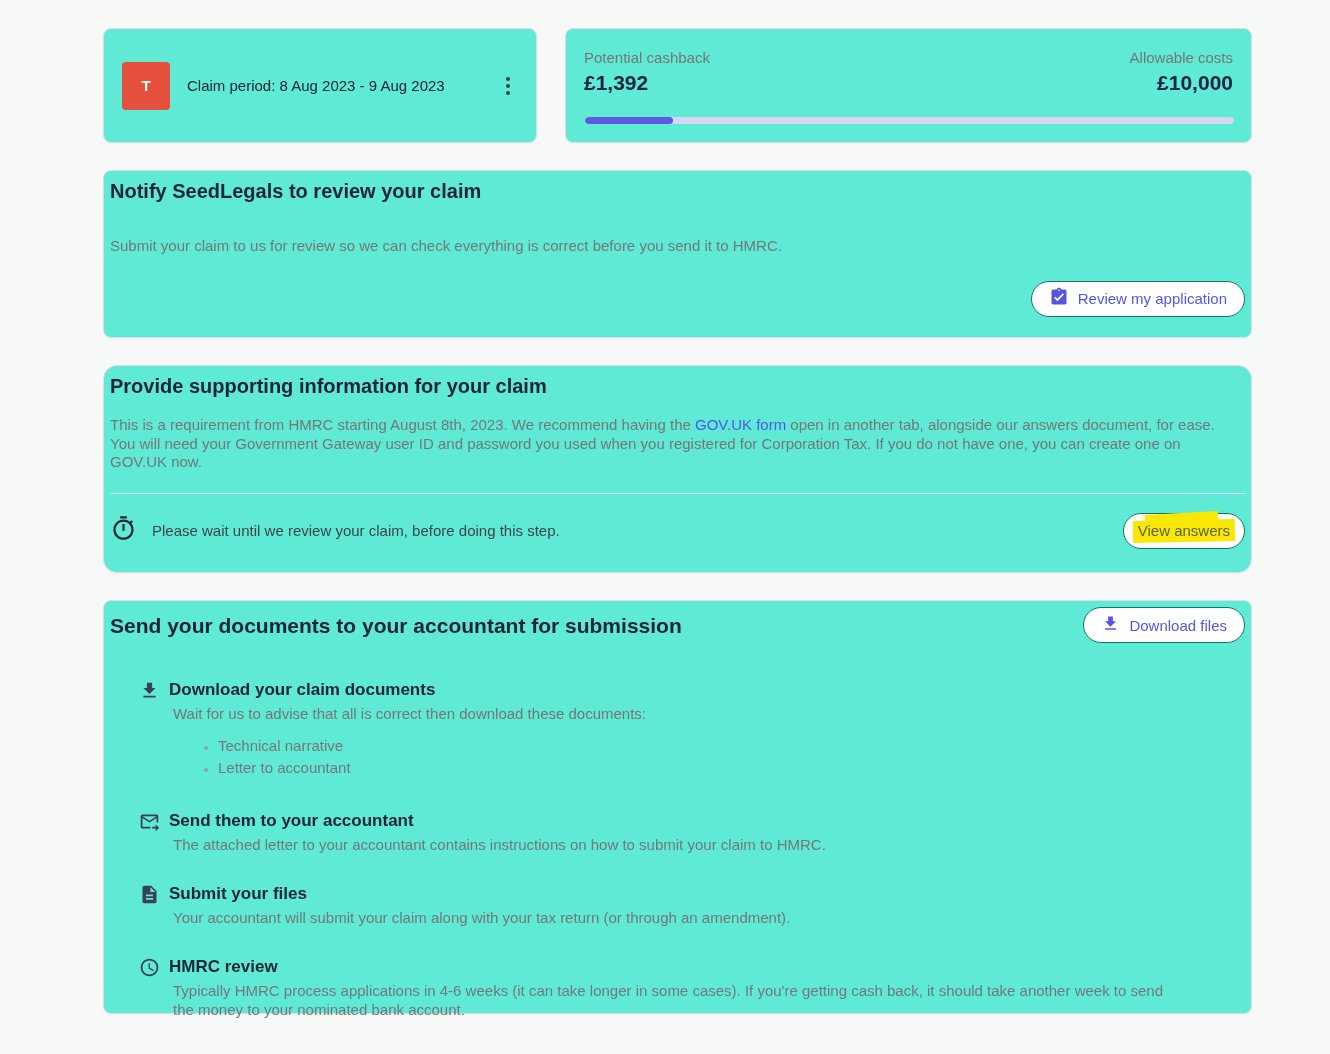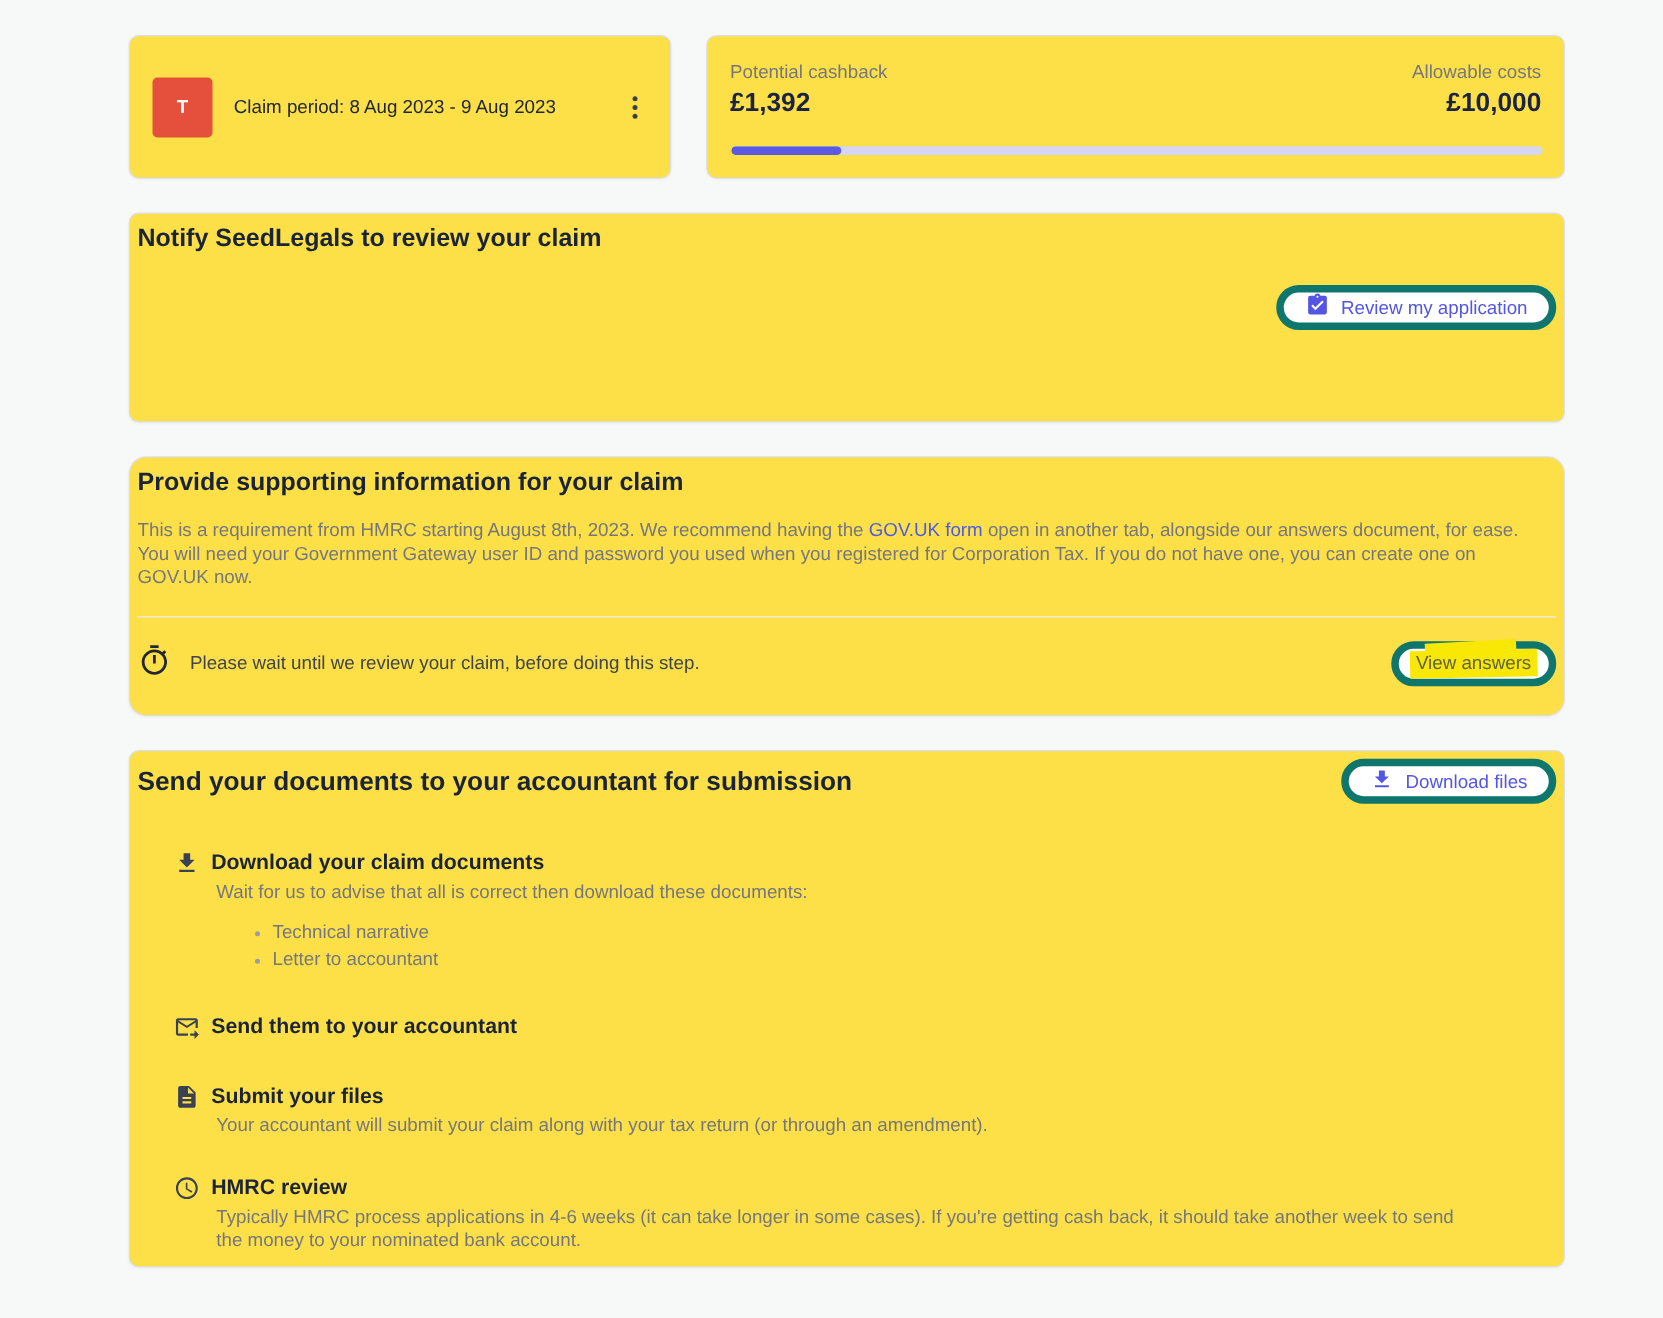--- a/index.html
+++ b/index.html
@@ -7,21 +7,21 @@
   body {
     width: 1330px; height: 1054px;
     background: #f7f8f8;
     font-family: "Liberation Sans", sans-serif;
     color: #1b2340;
     overflow: hidden;
   }
   .container { width: 1149px; margin: 28px 78px 0 103px; }
 
   .card {
-    background: #fde047;
+    background: #5eead4;
     border: 1px solid #dbdee4;
     border-radius: 8px;
     box-shadow: 0 1px 2px rgba(0,0,0,0.03);
   }
 
   
   .top-row { display: flex; gap: 28px; margin-bottom: 27px; }
   .claim-card {
     width: 434px; height: 115px;
     display: flex; align-items: center;
@@ -61,21 +61,21 @@
   
   .section-card { padding: 6px; margin-bottom: 27px; }
   h2.card-title { margin: 2px 0 0; font-size: 20px; line-height: 24px; font-weight: bold; color: #1b2435; }
   .body-text { font-size: 15px; line-height: 18.5px; color: #75777c; }
   .link { color: var(--link-blue, #4c5be4); text-decoration: none; cursor: pointer; }
 
   .btn {
     display: inline-flex; align-items: center; gap: 9px;
     height: 36px; padding: 0 17px;
     background: #fff;
-    border: 6px solid #0f766e; border-radius: 18px;
+    border: 1px solid #0f766e; border-radius: 18px;
     color: var(--accent, #5456e3);
     font-size: 15px; font-weight: 500;
     font-family: "Liberation Sans", sans-serif;
     cursor: pointer; white-space: nowrap;
   }
   .btn svg { flex: none; }
 
   
   .notify-card { height: 168px; }
   .notify-card .body-text { margin: 34px 0 0; }
@@ -143,20 +143,21 @@
         </div>
       </div>
       <div class="progress-track">
         <div class="progress-fill" style="width: 13.5%;"></div>
       </div>
     </div>
   </div>
 
   <div class="card section-card notify-card">
     <h2 class="card-title">Notify SeedLegals to review your claim</h2>
+    <p class="body-text">Submit your claim to us for review so we can check everything is correct before you send it to HMRC.</p>
     <div class="btn-row">
       <button class="btn">
         <span>
           <svg width="20" height="20" viewBox="0 0 24 24" fill="#5456e3">
               <path d="M19 3h-4.18C14.4 1.84 13.3 1 12 1s-2.4.84-2.82 2H5c-1.1 0-2 .9-2 2v14c0 1.1.9 2 2 2h14c1.1 0 2-.9 2-2V5c0-1.1-.9-2-2-2zm-7 0c.55 0 1 .45 1 1s-.45 1-1 1-1-.45-1-1 .45-1 1-1zm-2 14l-4-4 1.41-1.41L10 14.17l6.59-6.59L18 9l-8 8z"></path>
             </svg>
         </span>
         <span>Review my application</span>
       </button>
     </div>
@@ -215,20 +216,21 @@
       </div>
 
       <div class="step">
         <span class="step-icon">
           <svg width="21" height="21" viewBox="0 0 24 24" fill="#3a4152">
               <path d="M20 4H4c-1.1 0-2 .9-2 2v12c0 1.1.9 2 2 2h9v-2H4V8l8 5 8-5v5h2V6c0-1.1-.9-2-2-2zm-8 7L4 6h16l-8 5zm7 4l4 4-4 4v-3h-4v-2h4v-3z"></path>
             </svg>
         </span>
         <div>
           <div class="step-title">Send them to your accountant</div>
+          <div class="step-desc">The attached letter to your accountant contains instructions on how to submit your claim to HMRC.</div>
         </div>
       </div>
 
       <div class="step">
         <span class="step-icon">
           <svg width="21" height="21" viewBox="0 0 24 24" fill="#3a4152">
               <path d="M14 2H6c-1.1 0-2 .9-2 2v16c0 1.1.9 2 2 2h12c1.1 0 2-.9 2-2V8l-6-6zm2 16H8v-2h8v2zm0-4H8v-2h8v2zm-3-5V3.5L18.5 9H13z"></path>
             </svg>
         </span>
         <div>

